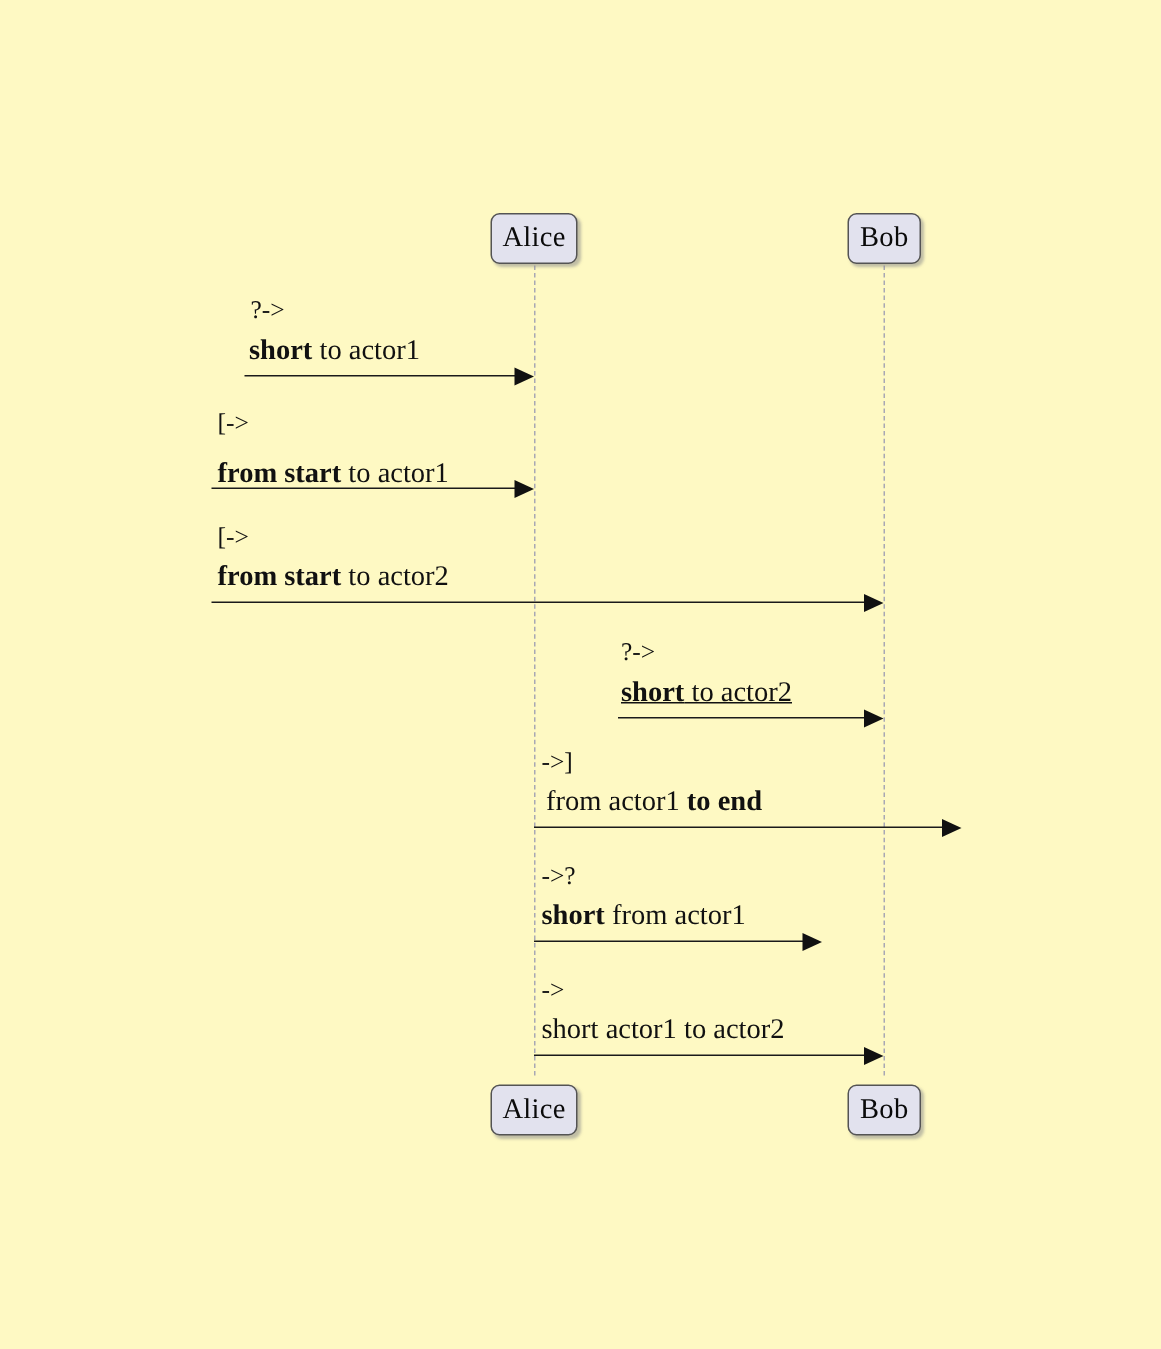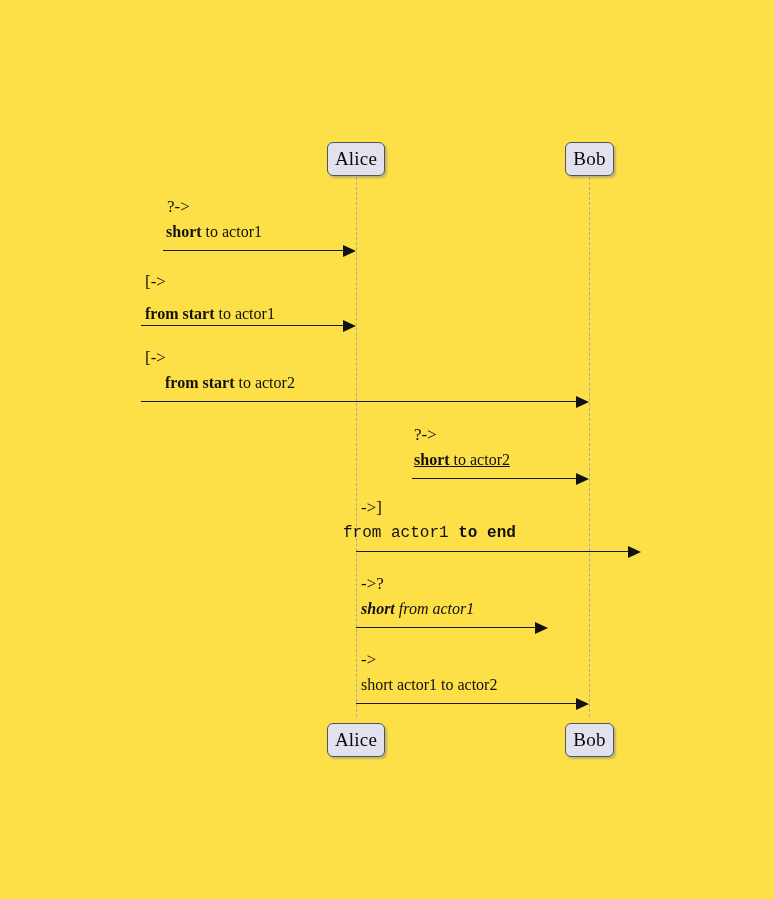--- a/index.html
+++ b/index.html
@@ -4,21 +4,21 @@
 <style>
   html, body {
     margin: 0;
     padding: 0;
     background: #ffffff;
   }
   #canvas {
     position: relative;
     width: 774px;
     height: 899px;
-    background: #fde047;
+    background: #fef9c3;
     font-family: "Liberation Serif", "DejaVu Serif", serif;
     overflow: hidden;
   }
 
   
   .actor-box {
     position: absolute;
     box-sizing: border-box;
     display: flex;
     align-items: center;
@@ -55,21 +55,21 @@
     border-left: 13px solid #111111;
   }
   .msg-syntax {
     position: absolute;
     font-size: 17px;
     color: #111111;
     white-space: nowrap;
   }
   .msg-label {
     position: absolute;
-    font-size: 16px;
+    font-size: 19px;
     color: #111111;
     white-space: nowrap;
   }
   .msg-label b {
     font-weight: bold;
   }
 </style>
 </head>
 <body>
 
@@ -97,32 +97,32 @@
       <div class="msg-head" style="left: 343px; top: 244.5px;"></div>
       <div class="msg-syntax" style="left: 167px; top: 197px;">?-&gt;</div>
       <div class="msg-label" style="left: 166px; top: 223px;"><b>short</b><span> to actor1</span></div>
       <div class="msg-line" style="left: 141px; top: 325px; width: 204px;"></div>
       <div class="msg-head" style="left: 343px; top: 319.5px;"></div>
       <div class="msg-syntax" style="left: 145px; top: 272px;">[-&gt;</div>
       <div class="msg-label" style="left: 145px; top: 305px;"><b>from start</b><span> to actor1</span></div>
       <div class="msg-line" style="left: 141px; top: 401px; width: 437px;"></div>
       <div class="msg-head" style="left: 576px; top: 395.5px;"></div>
       <div class="msg-syntax" style="left: 145px; top: 348px;">[-&gt;</div>
-      <div class="msg-label" style="left: 145px; top: 374px; margin-left: 20px;"><b>from start</b><span> to actor2</span></div>
+      <div class="msg-label" style="left: 145px; top: 374px;"><b>from start</b><span> to actor2</span></div>
       <div class="msg-line" style="left: 412px; top: 478px; width: 166px;"></div>
       <div class="msg-head" style="left: 576px; top: 472.5px;"></div>
       <div class="msg-syntax" style="left: 414px; top: 425px;">?-&gt;</div>
       <div class="msg-label" style="left: 414px; top: 451px; text-decoration: underline;"><b>short</b><span> to actor2</span></div>
       <div class="msg-line" style="left: 356px; top: 551px; width: 274px;"></div>
       <div class="msg-head" style="left: 628px; top: 545.5px;"></div>
       <div class="msg-syntax" style="left: 361px; top: 498px;">-&gt;]</div>
-      <div class="msg-label" style="left: 343px; top: 524px; font-family: Liberation Mono, monospace;"><span>from actor1 </span><b>to end</b></div>
+      <div class="msg-label" style="left: 364px; top: 524px;"><span>from actor1 </span><b>to end</b></div>
       <div class="msg-line" style="left: 356px; top: 627px; width: 181px;"></div>
       <div class="msg-head" style="left: 535px; top: 621.5px;"></div>
       <div class="msg-syntax" style="left: 361px; top: 574px;">-&gt;?</div>
-      <div class="msg-label" style="left: 361px; top: 600px; font-style: italic;"><b>short</b><span> from actor1</span></div>
+      <div class="msg-label" style="left: 361px; top: 600px;"><b>short</b><span> from actor1</span></div>
       <div class="msg-line" style="left: 356px; top: 703px; width: 222px;"></div>
       <div class="msg-head" style="left: 576px; top: 697.5px;"></div>
       <div class="msg-syntax" style="left: 361px; top: 650px;">-&gt;</div>
       <div class="msg-label" style="left: 361px; top: 676px;"><span>short actor1 to actor2</span></div>
     </div>
 
 </div>
 
 </body></html>

